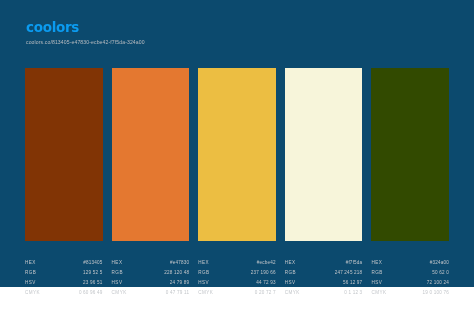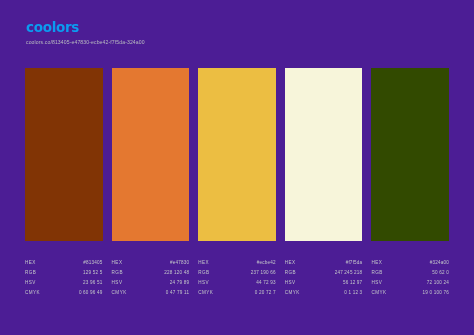--- a/index.html
+++ b/index.html
@@ -9,22 +9,22 @@
   body {
     width: 474px;
     height: 335px;
     background: #ffffff;
     font-family: "Liberation Sans", sans-serif;
     overflow: hidden;
   }
   .page {
     position: relative;
     width: 474px;
-    height: 335px;
-    background: #4c1d95;
+    height: 287px;
+    background: #0c4a6e;
     box-sizing: border-box;
   }
 
   
   .header {
     position: absolute;
     left: 26px;
     top: 20px;
   }
   .logo {

